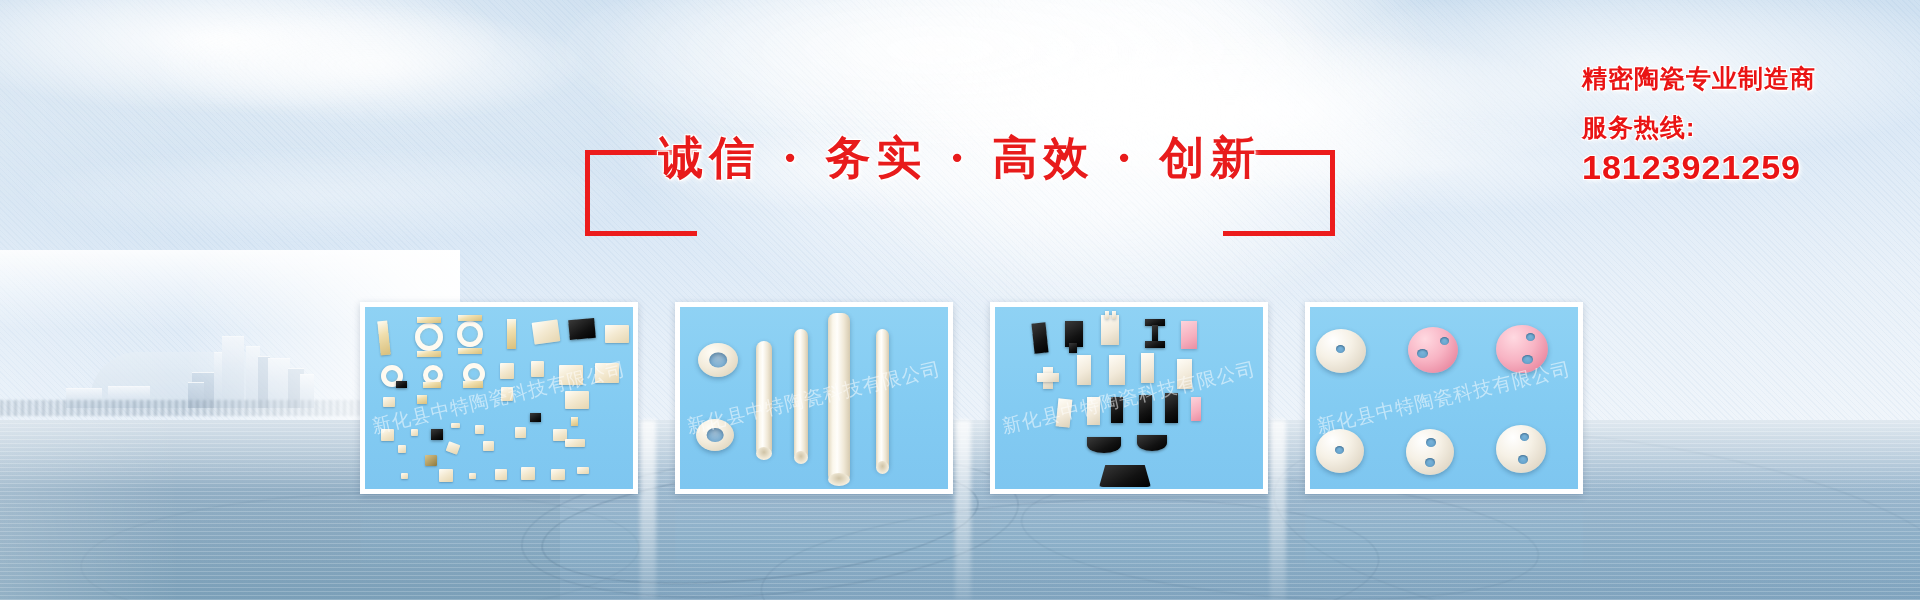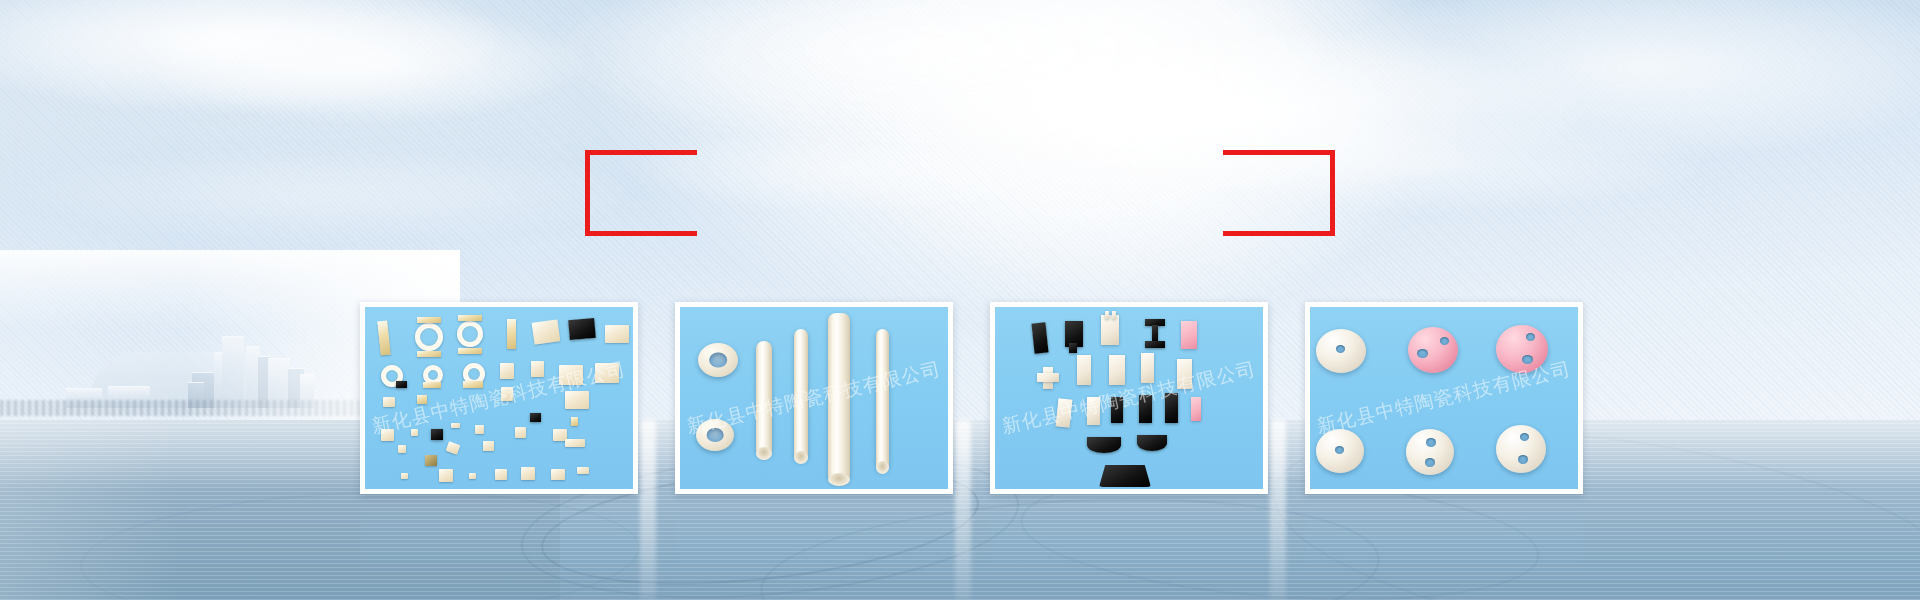--- a/index.html
+++ b/index.html
@@ -326,22 +326,28 @@
   <div class="reflect" style="left:675px;"></div>
   <div class="reflect" style="left:990px;"></div>
   <div class="reflect" style="left:1305px;"></div>
   <div class="glass-streak" style="left:640px;"></div>
   <div class="glass-streak" style="left:955px;"></div>
   <div class="glass-streak" style="left:1270px;"></div>
 
   <div class="title-block">
     <div class="bracket left"></div>
     <div class="bracket right"></div>
+    <div class="slogan-cn">诚信 · 务实 · 高效 · 创新</div>
   </div>
 
+  <div class="contact">
+    <div class="contact-line c-slogan">精密陶瓷专业制造商</div>
+    <div class="contact-line c-label">服务热线:</div>
+    <div class="contact-line c-phone">18123921259</div>
+  </div>
 
   <div class="panels">
 
     <div class="panel" style="left:360px;">
       <div class="panel-inner">
         <div class="part chip-gold" style="left:14px;  top:14px;  width:10px; height:34px; transform:rotate(-6deg);"></div>
         <div class="part ringp" style="left:50px;  top:16px;  width:28px; height:28px;"></div>
         <div class="part chip-gold" style="left:52px;  top:10px;  width:24px; height:6px;"></div>
         <div class="part chip-gold" style="left:52px;  top:44px;  width:24px; height:6px;"></div>
         <div class="part ringp" style="left:92px;  top:14px;  width:26px; height:26px;"></div>

